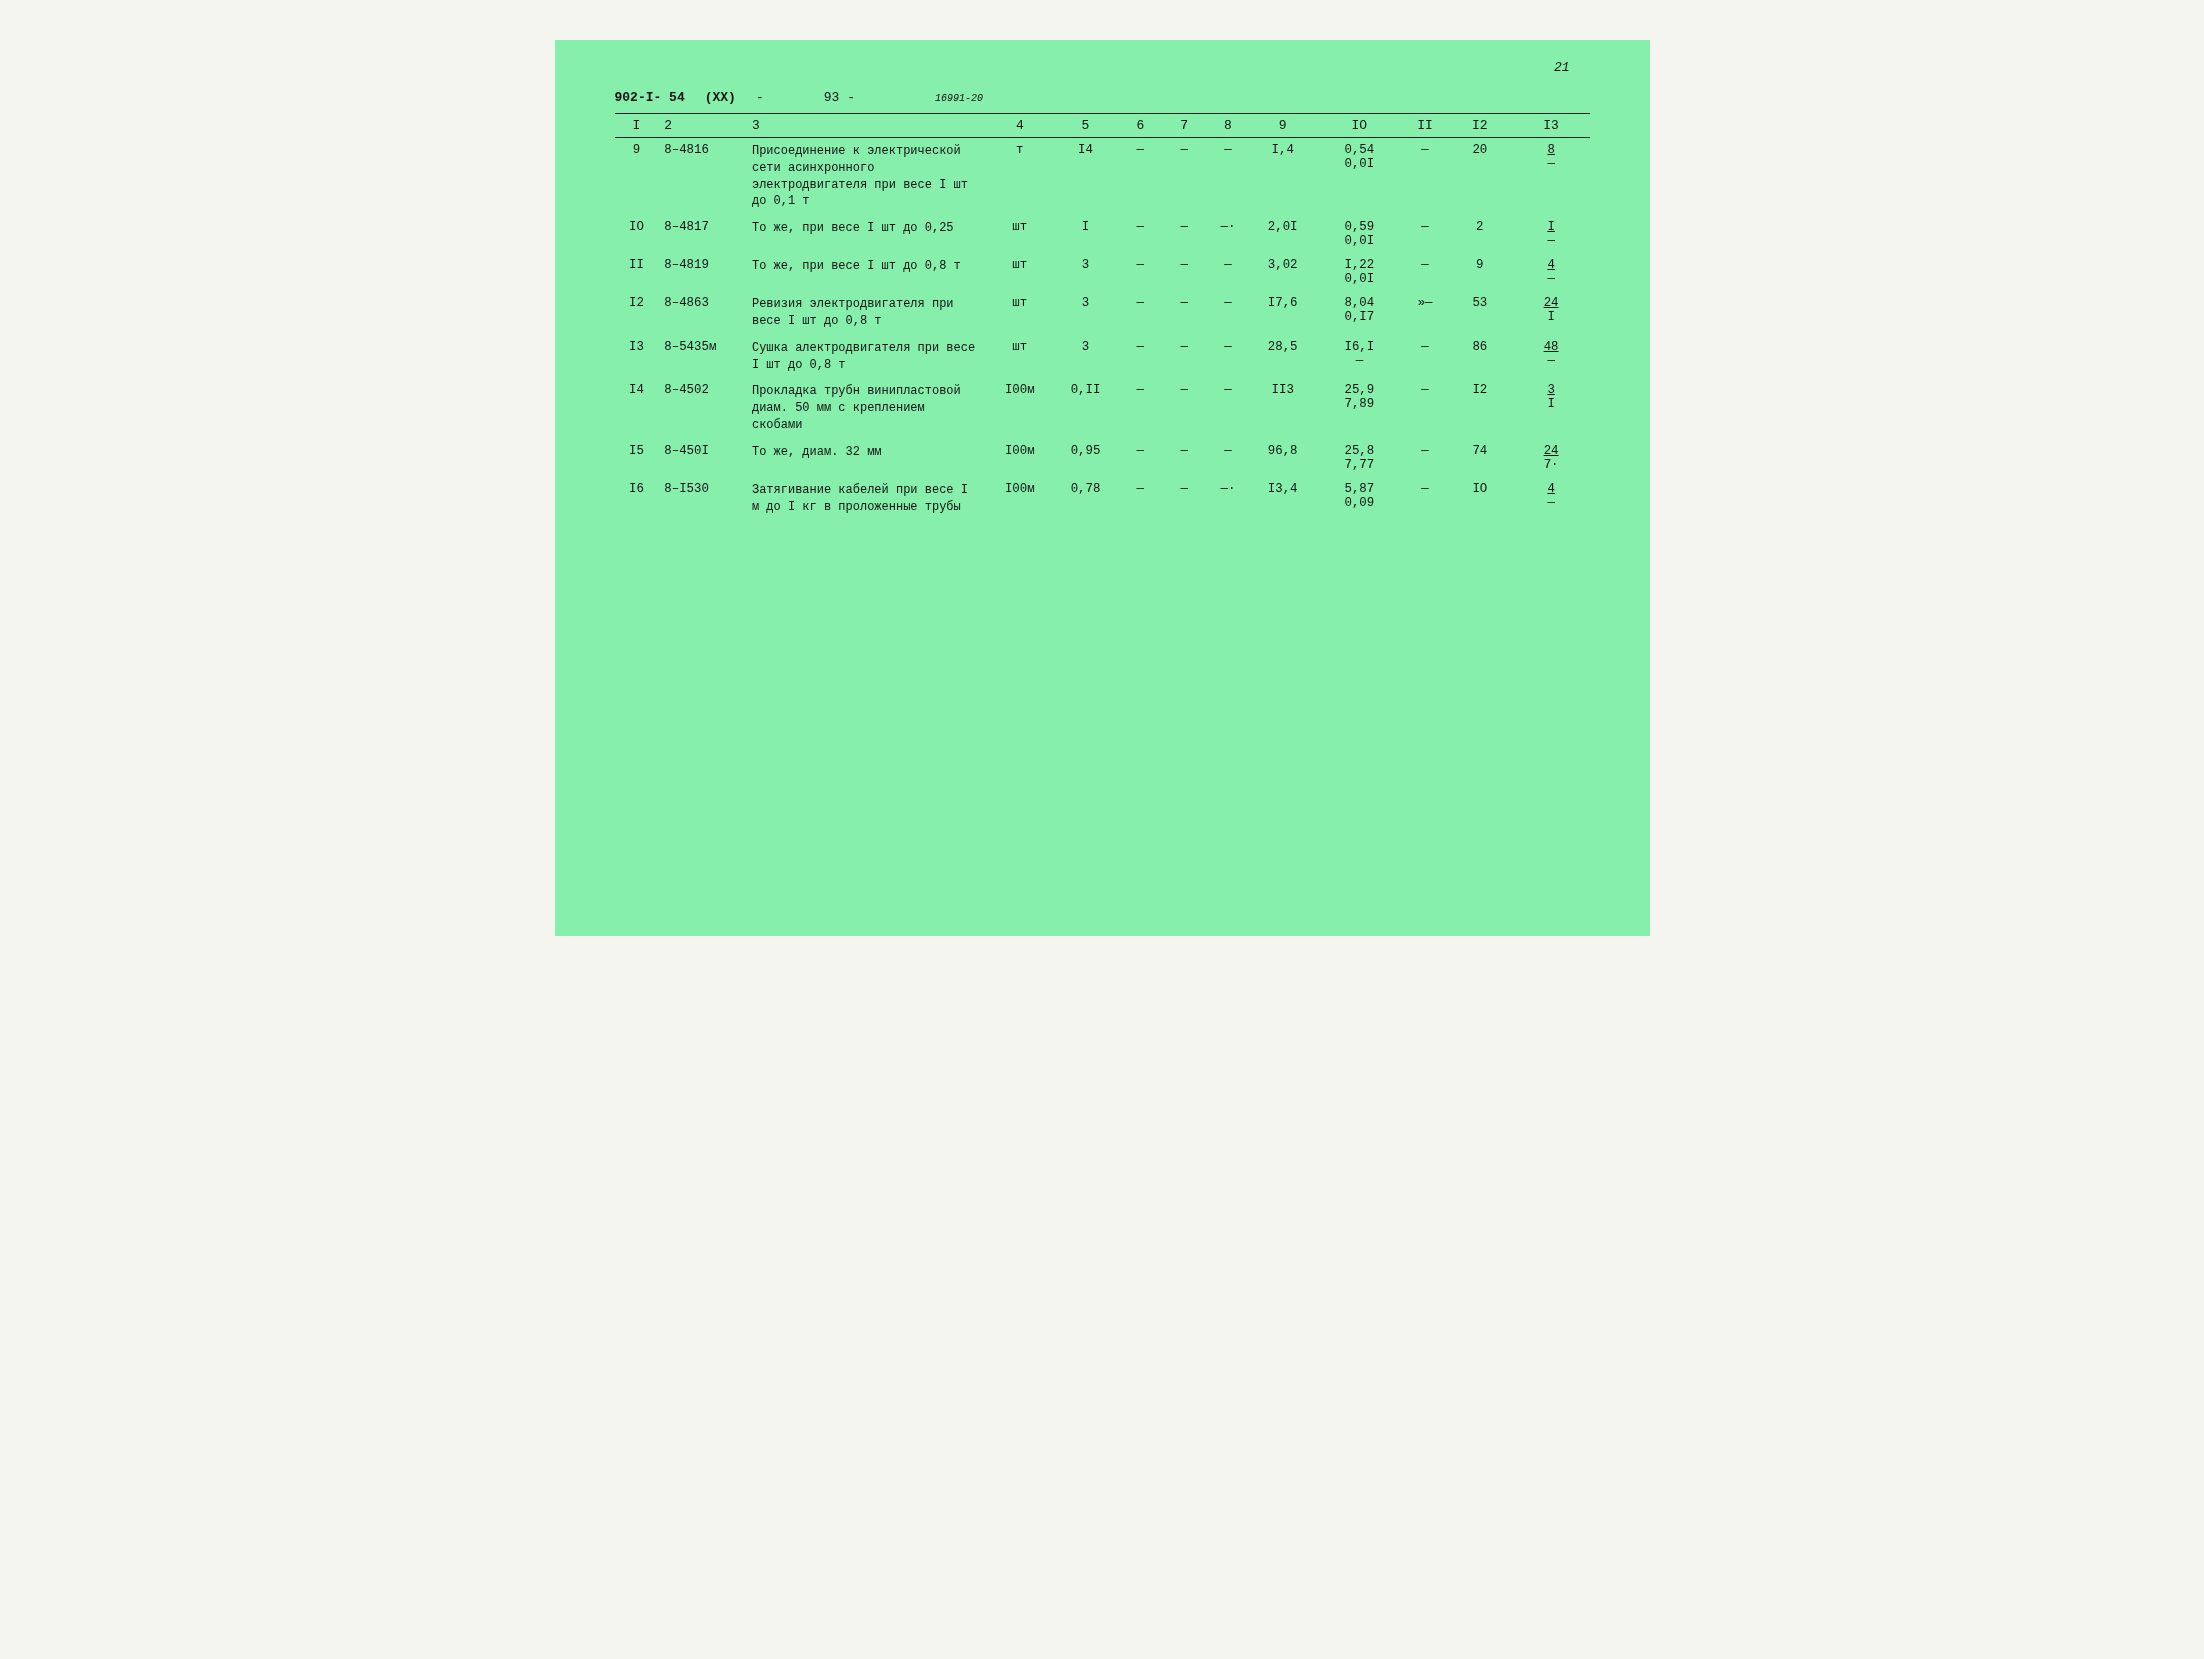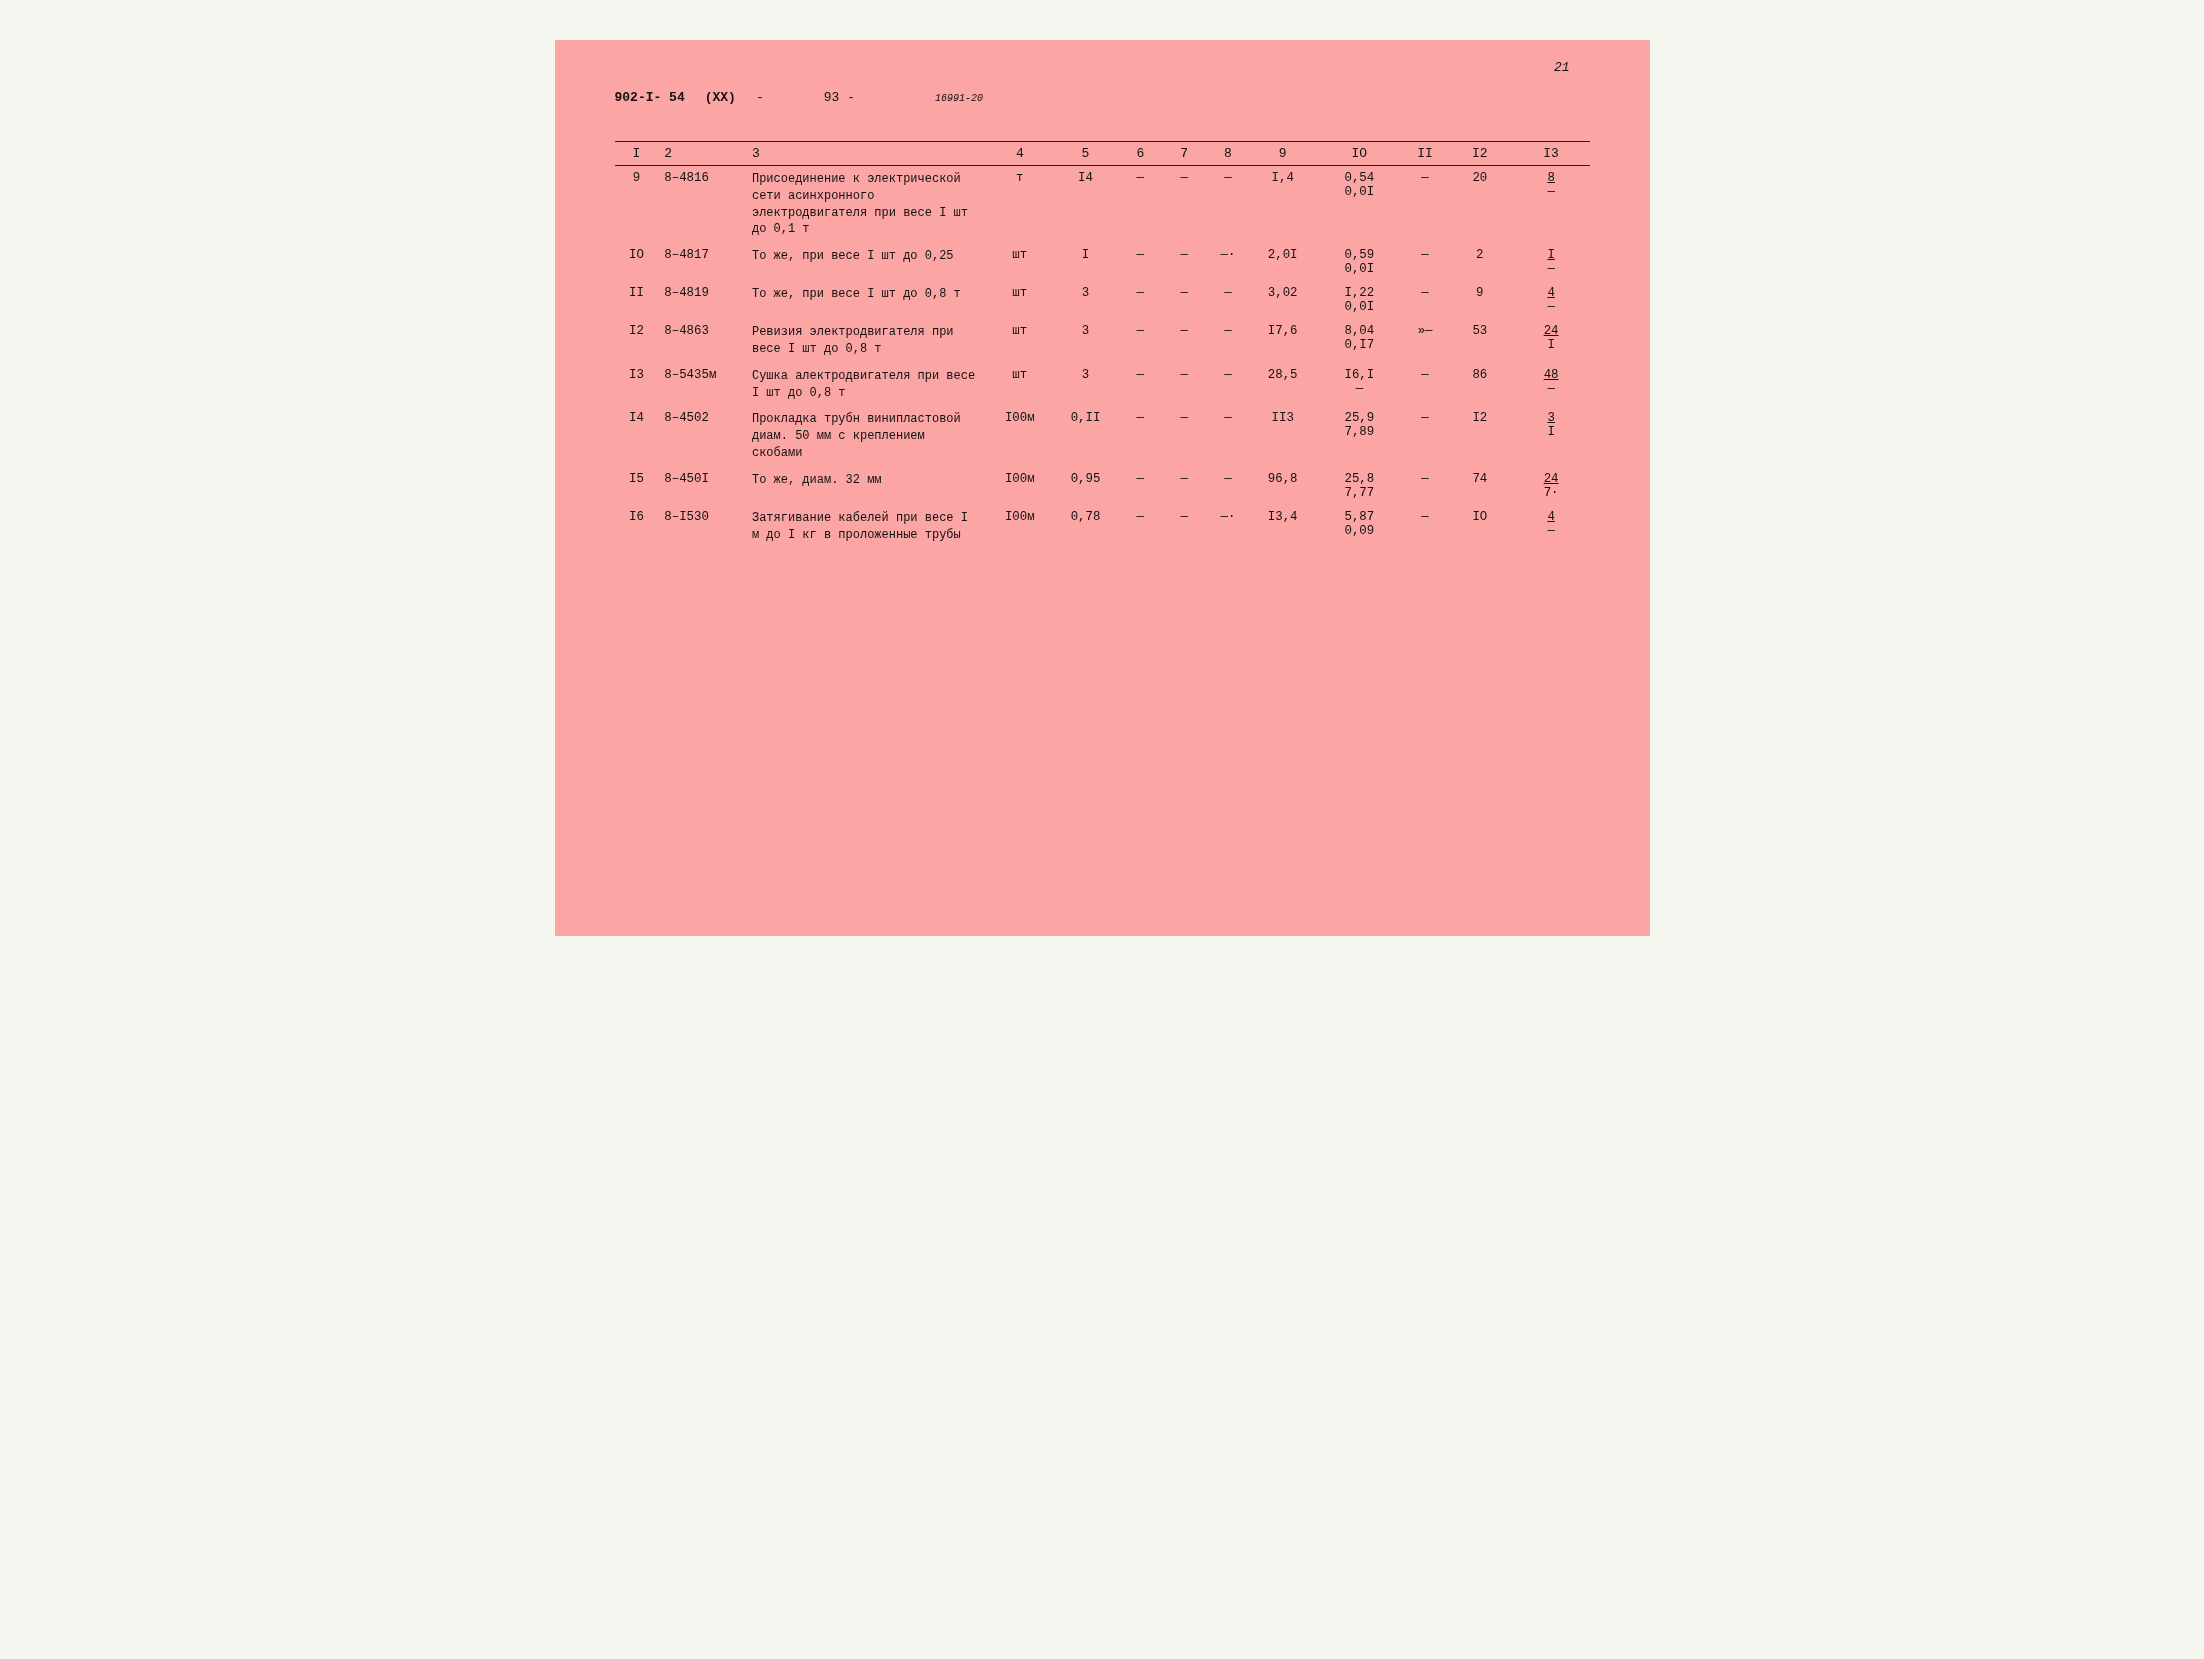--- a/index.html
+++ b/index.html
@@ -11,41 +11,41 @@
     body {
       background: #f5f5f0;
       font-family: 'Courier New', Courier, monospace;
       font-size: 13px;
       color: #111;
       padding: 40px 60px;
       min-height: 100vh;
     }
 
     .page {
-      background: #fca5a5;
+      background: #86efac;
       max-width: 1095px;
       margin: 0 auto;
       padding: 50px 60px 80px 60px;
       position: relative;
       min-height: 896px;
     }
 
     .page-number {
       position: absolute;
       top: 20px;
       right: 80px;
       font-size: 13px;
       font-style: italic;
     }
 
     .header-line {
       display: flex;
       align-items: baseline;
       gap: 20px;
-      margin-bottom: 36px;
+      margin-bottom: 8px;
       font-size: 13px;
     }
 
     .header-code {
       font-weight: bold;
     }
 
     .header-xx {
       font-weight: bold;
     }

